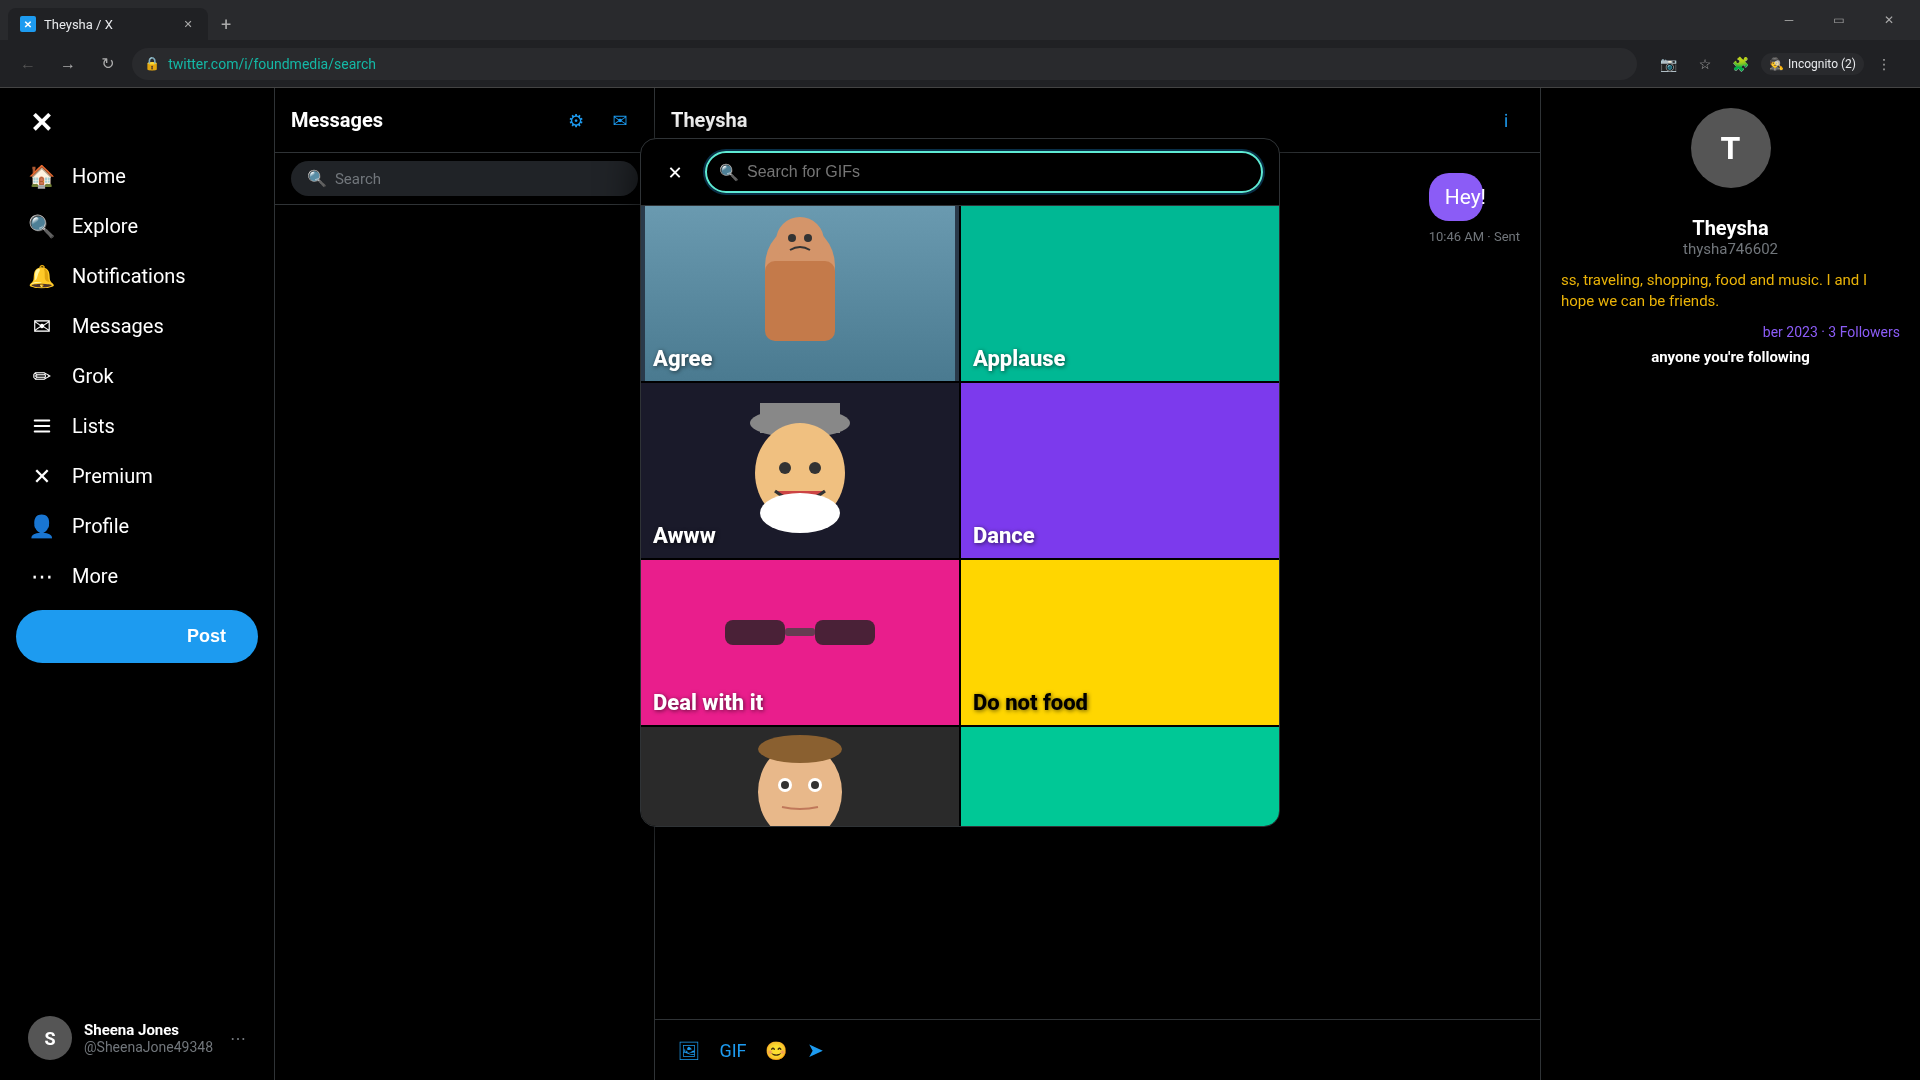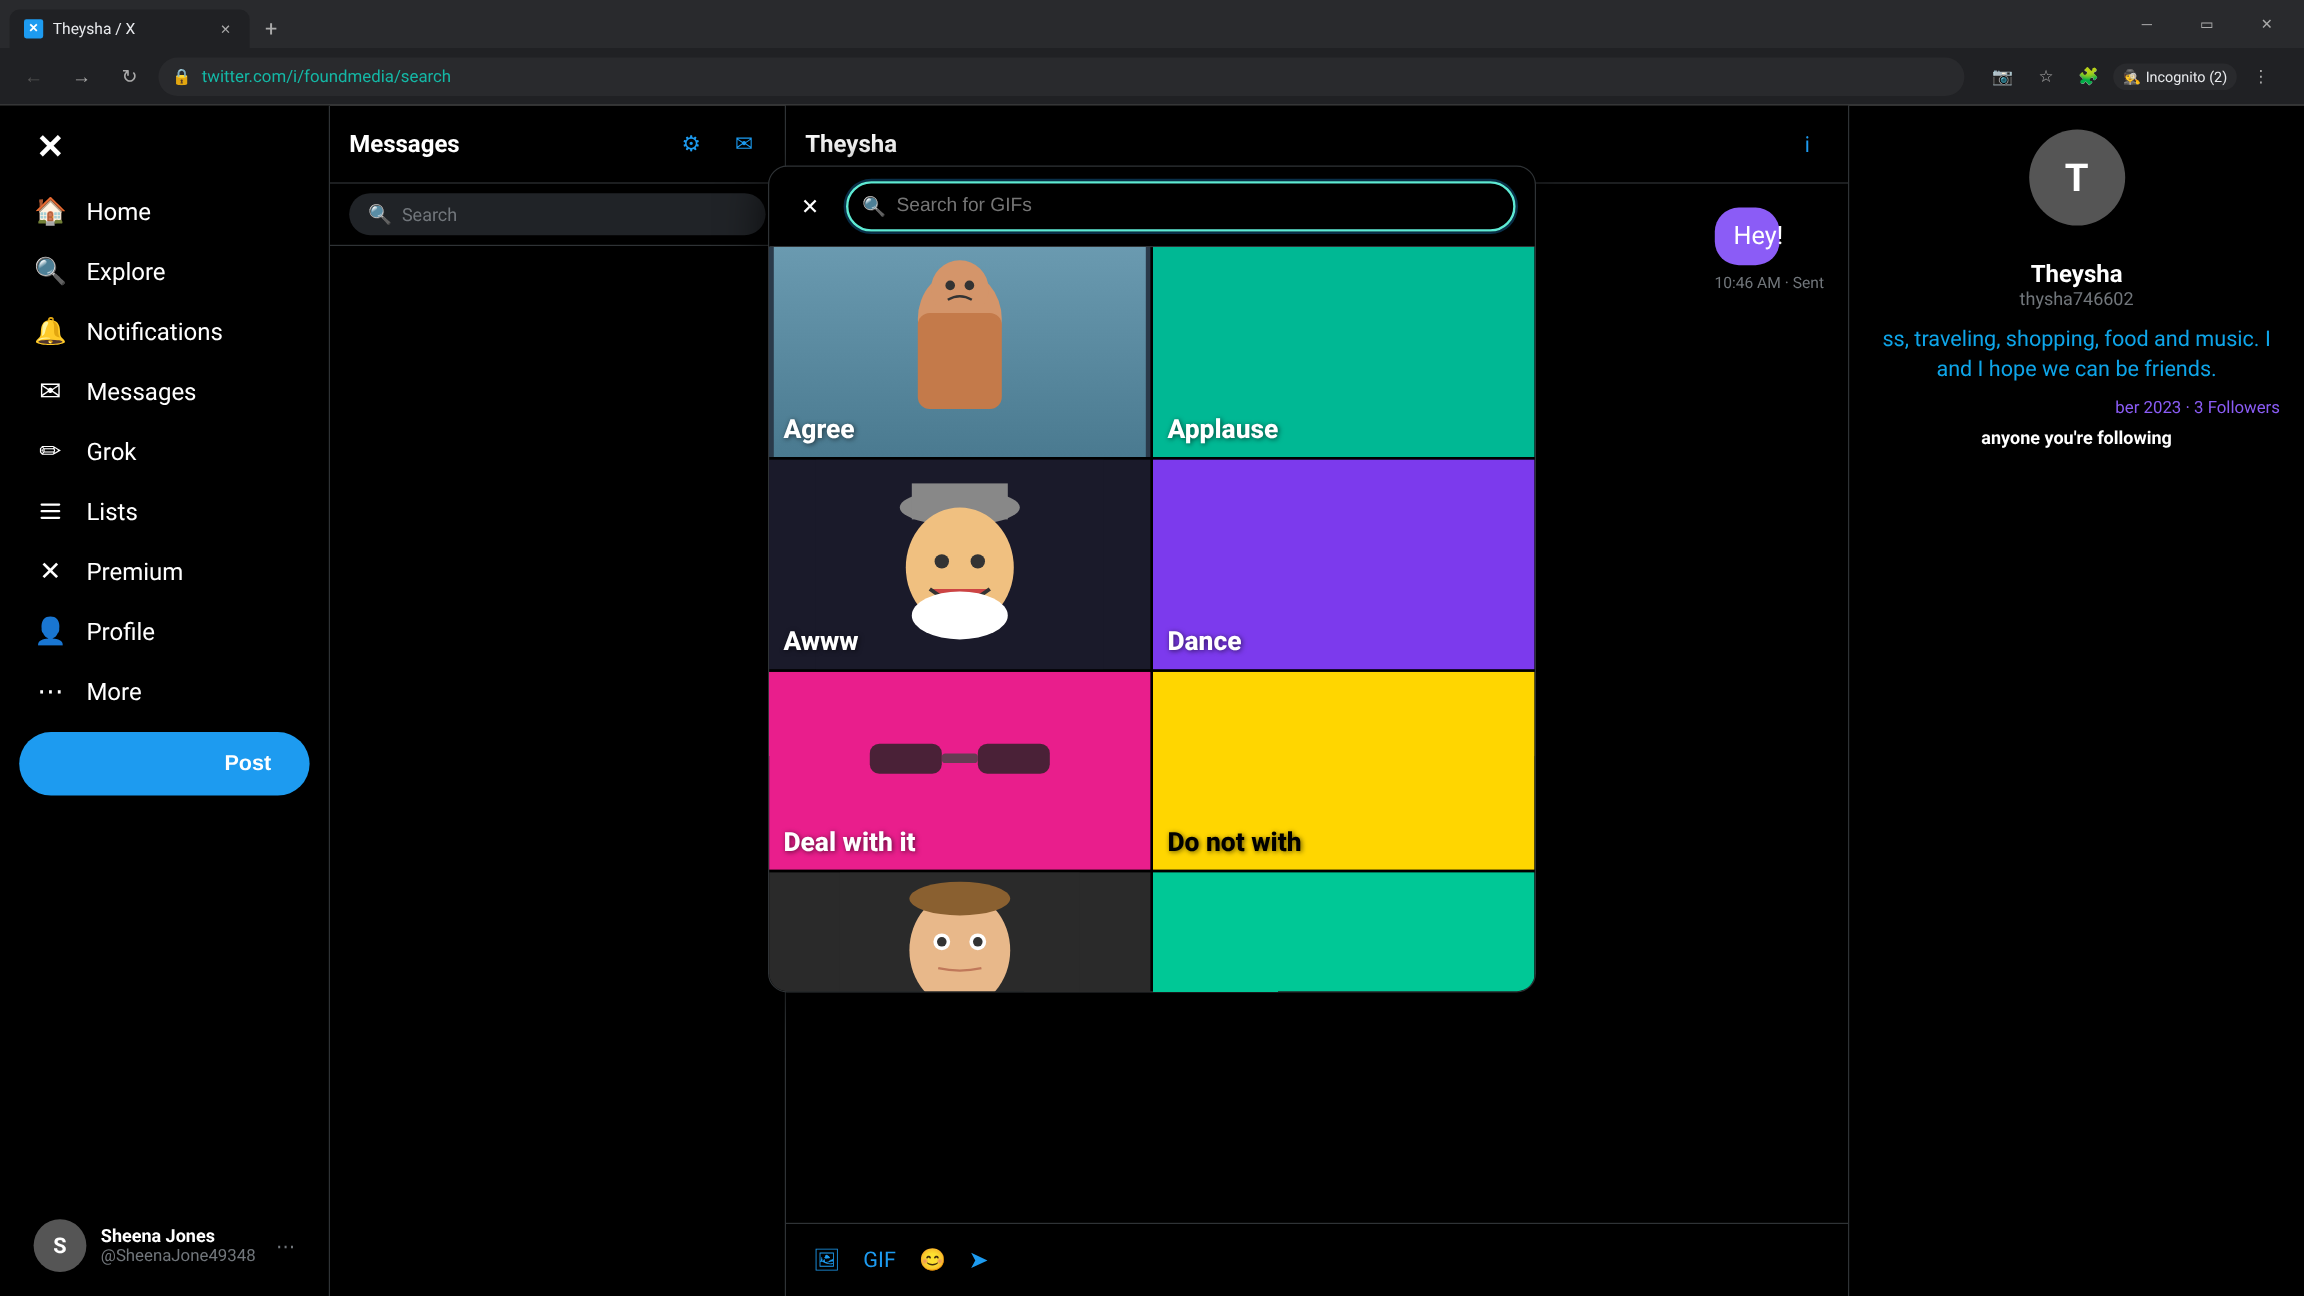--- a/index.html
+++ b/index.html
@@ -348,23 +348,23 @@
       font-weight: 700;
       text-align: center;
     }
     .profile-handle {
       color: #71767b;
       font-size: 15px;
       text-align: center;
       margin-bottom: 12px;
     }
     .profile-bio {
-      color: #0ea5e9;
-      font-size: 18px;
-      text-align: center;
+      color: #eab308;
+      font-size: 15px;
+      text-align: left;
       margin-bottom: 12px;
       line-height: 1.4;
     }
     .profile-meta {
       color: #8b5cf6;
       font-size: 14px;
       text-align: right;
       margin-bottom: 8px;
     }
     .profile-followers {
@@ -731,21 +731,21 @@
             <rect x="80" y="30" width="60" height="25" rx="8" fill="#222" opacity="0.8"></rect>
             <rect x="170" y="30" width="60" height="25" rx="8" fill="#222" opacity="0.8"></rect>
             <rect x="140" y="38" width="30" height="8" rx="3" fill="#444" opacity="0.8"></rect>
           </svg>
         </div>
         <div class="gif-label">Deal with it</div>
       </div>
 
       <div class="gif-cell">
         <div class="gif-donot" style="background:#ffd600; height:165px;"></div>
-        <div class="gif-label" style="color:#000;">Do not with</div>
+        <div class="gif-label" style="color:#000;">Do not food</div>
       </div>
 
       <div class="gif-cell">
         <div class="gif-bottom-left" style="background:#2a2a2a; height:120px;">
           <svg width="200" height="120" viewBox="0 0 200 120" xmlns="http://www.w3.org/2000/svg">
             <rect width="200" height="120" fill="#2a2a2a"></rect>
 
             <ellipse cx="100" cy="65" rx="42" ry="48" fill="#e8b88a"></ellipse>
 
             <circle cx="85" cy="58" r="7" fill="white"></circle>

